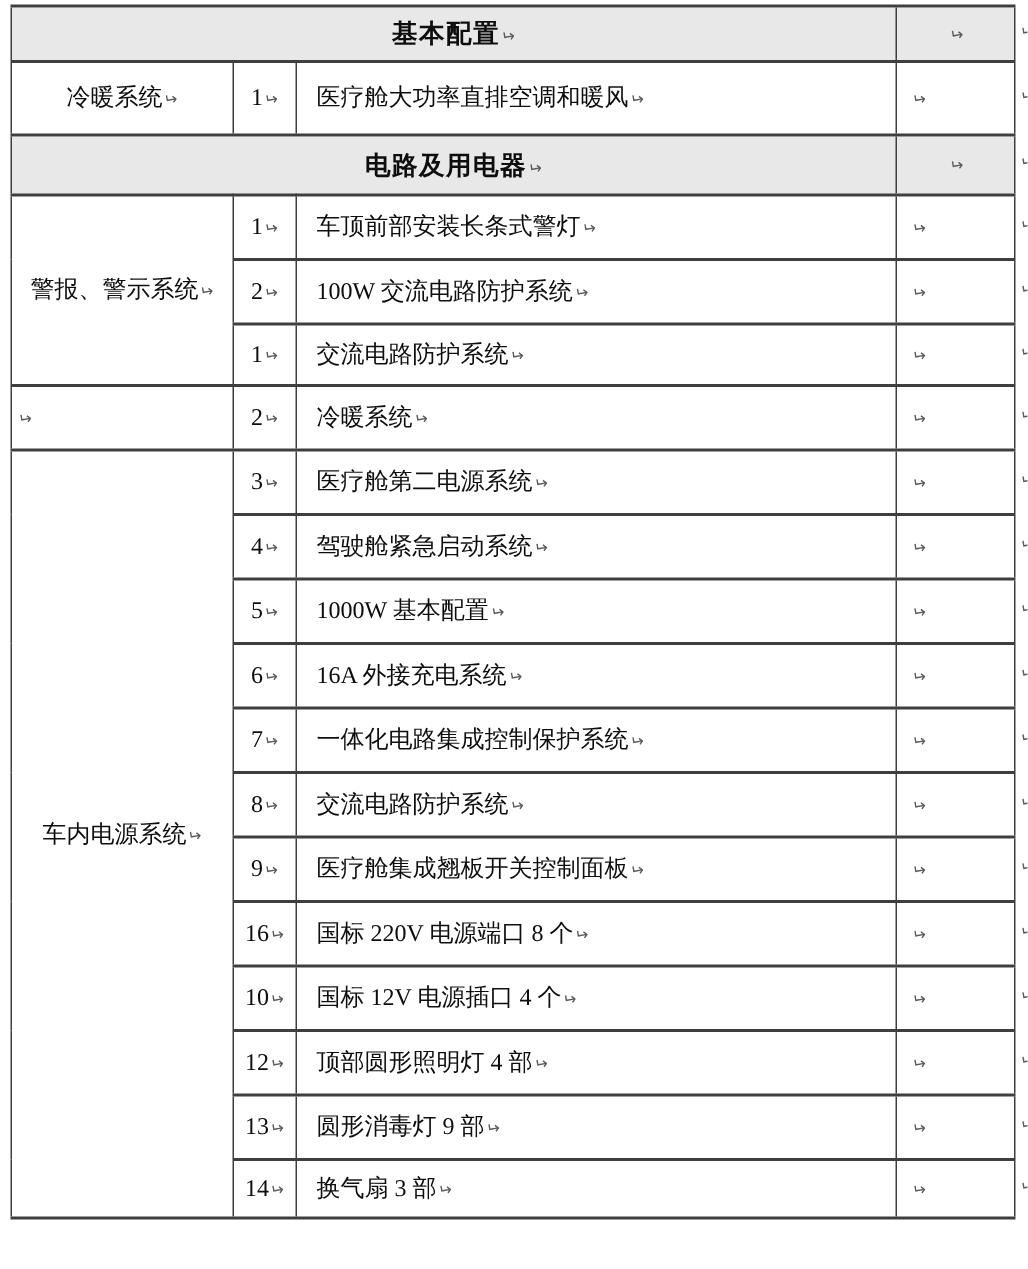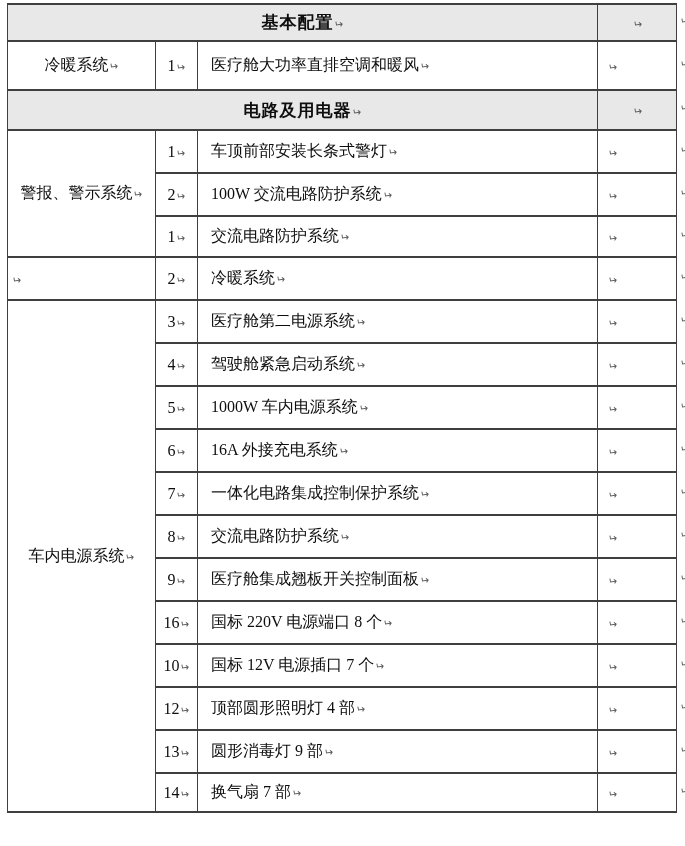--- a/index.html
+++ b/index.html
@@ -104,21 +104,21 @@
     <td class="desc-cell"><span>医疗舱第二电源系统</span><span class="pm">↵</span></td>
     <td class="chk-cell"><span class="pm">↵</span></td>
   </tr>
   <tr style="height:43px">
     <td class="no-cell"><span>4</span><span class="pm">↵</span></td>
     <td class="desc-cell"><span>驾驶舱紧急启动系统</span><span class="pm">↵</span></td>
     <td class="chk-cell"><span class="pm">↵</span></td>
   </tr>
   <tr style="height:43px">
     <td class="no-cell"><span>5</span><span class="pm">↵</span></td>
-    <td class="desc-cell"><span>1000W 车内电源系统</span><span class="pm">↵</span></td>
+    <td class="desc-cell"><span>1000W 基本配置</span><span class="pm">↵</span></td>
     <td class="chk-cell"><span class="pm">↵</span></td>
   </tr>
   <tr style="height:43px">
     <td class="no-cell"><span>6</span><span class="pm">↵</span></td>
     <td class="desc-cell"><span>16A 外接充电系统</span><span class="pm">↵</span></td>
     <td class="chk-cell"><span class="pm">↵</span></td>
   </tr>
   <tr style="height:43px">
     <td class="no-cell"><span>7</span><span class="pm">↵</span></td>
     <td class="desc-cell"><span>一体化电路集成控制保护系统</span><span class="pm">↵</span></td>
@@ -134,36 +134,36 @@
     <td class="desc-cell"><span>医疗舱集成翘板开关控制面板</span><span class="pm">↵</span></td>
     <td class="chk-cell"><span class="pm">↵</span></td>
   </tr>
   <tr style="height:43px">
     <td class="no-cell"><span>16</span><span class="pm">↵</span></td>
     <td class="desc-cell"><span>国标 220V 电源端口 8 个</span><span class="pm">↵</span></td>
     <td class="chk-cell"><span class="pm">↵</span></td>
   </tr>
   <tr style="height:43px">
     <td class="no-cell"><span>10</span><span class="pm">↵</span></td>
-    <td class="desc-cell"><span>国标 12V 电源插口 7 个</span><span class="pm">↵</span></td>
+    <td class="desc-cell"><span>国标 12V 电源插口 4 个</span><span class="pm">↵</span></td>
     <td class="chk-cell"><span class="pm">↵</span></td>
   </tr>
   <tr style="height:43px">
     <td class="no-cell"><span>12</span><span class="pm">↵</span></td>
     <td class="desc-cell"><span>顶部圆形照明灯 4 部</span><span class="pm">↵</span></td>
     <td class="chk-cell"><span class="pm">↵</span></td>
   </tr>
   <tr style="height:43px">
     <td class="no-cell"><span>13</span><span class="pm">↵</span></td>
     <td class="desc-cell"><span>圆形消毒灯 9 部</span><span class="pm">↵</span></td>
     <td class="chk-cell"><span class="pm">↵</span></td>
   </tr>
   <tr style="height:39px">
     <td class="no-cell"><span>14</span><span class="pm">↵</span></td>
-    <td class="desc-cell"><span>换气扇 7 部</span><span class="pm">↵</span></td>
+    <td class="desc-cell"><span>换气扇 3 部</span><span class="pm">↵</span></td>
     <td class="chk-cell"><span class="pm">↵</span></td>
   </tr>
 </tbody>
   </table>
 
 <span class="pm row-end-pm" style="top: 14.5px;">↵</span>
 <span class="pm row-end-pm" style="top: 57.5px;">↵</span>
 <span class="pm row-end-pm" style="top: 102px;">↵</span>
 <span class="pm row-end-pm" style="top: 143.5px;">↵</span>
 <span class="pm row-end-pm" style="top: 186.5px;">↵</span>

